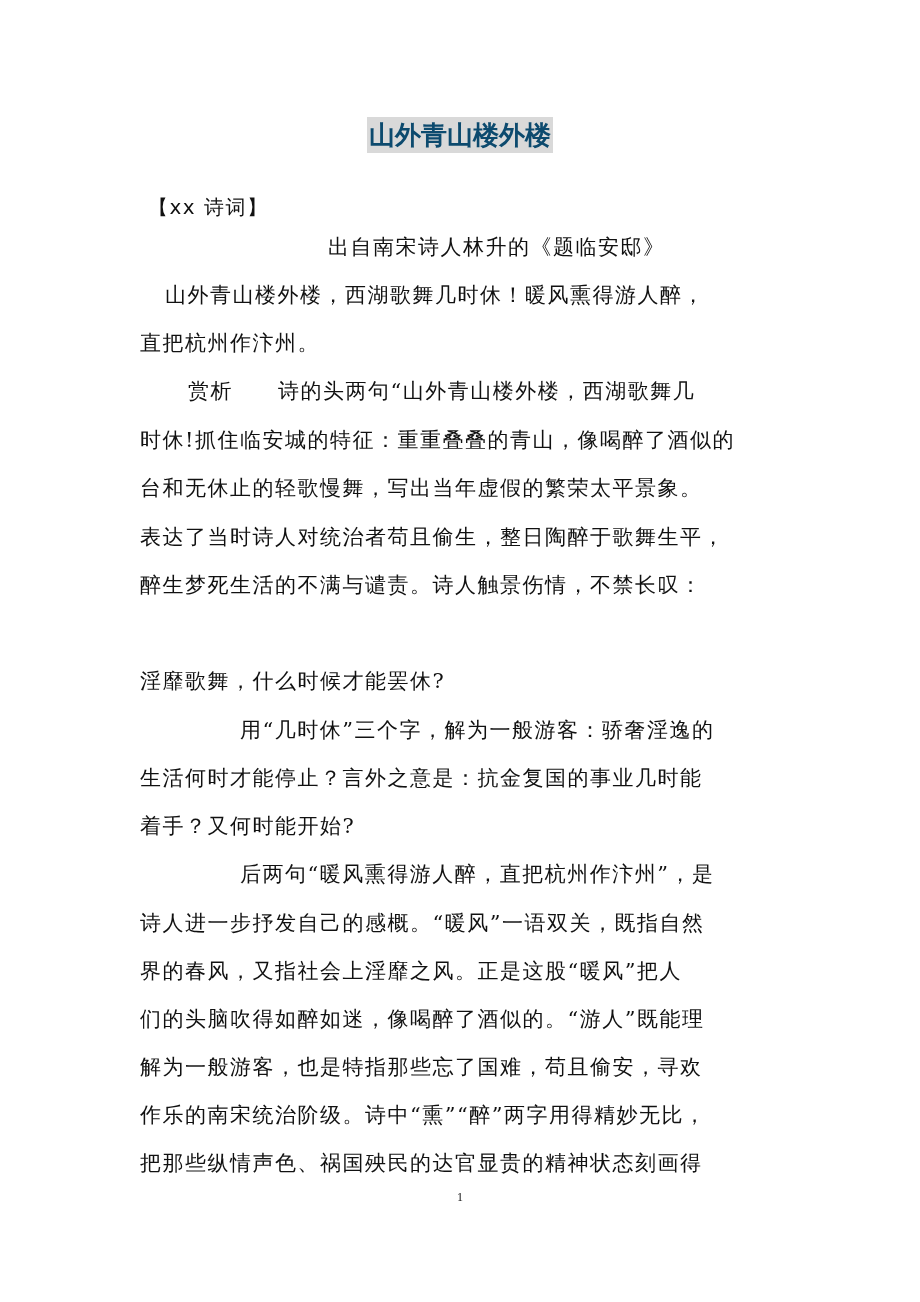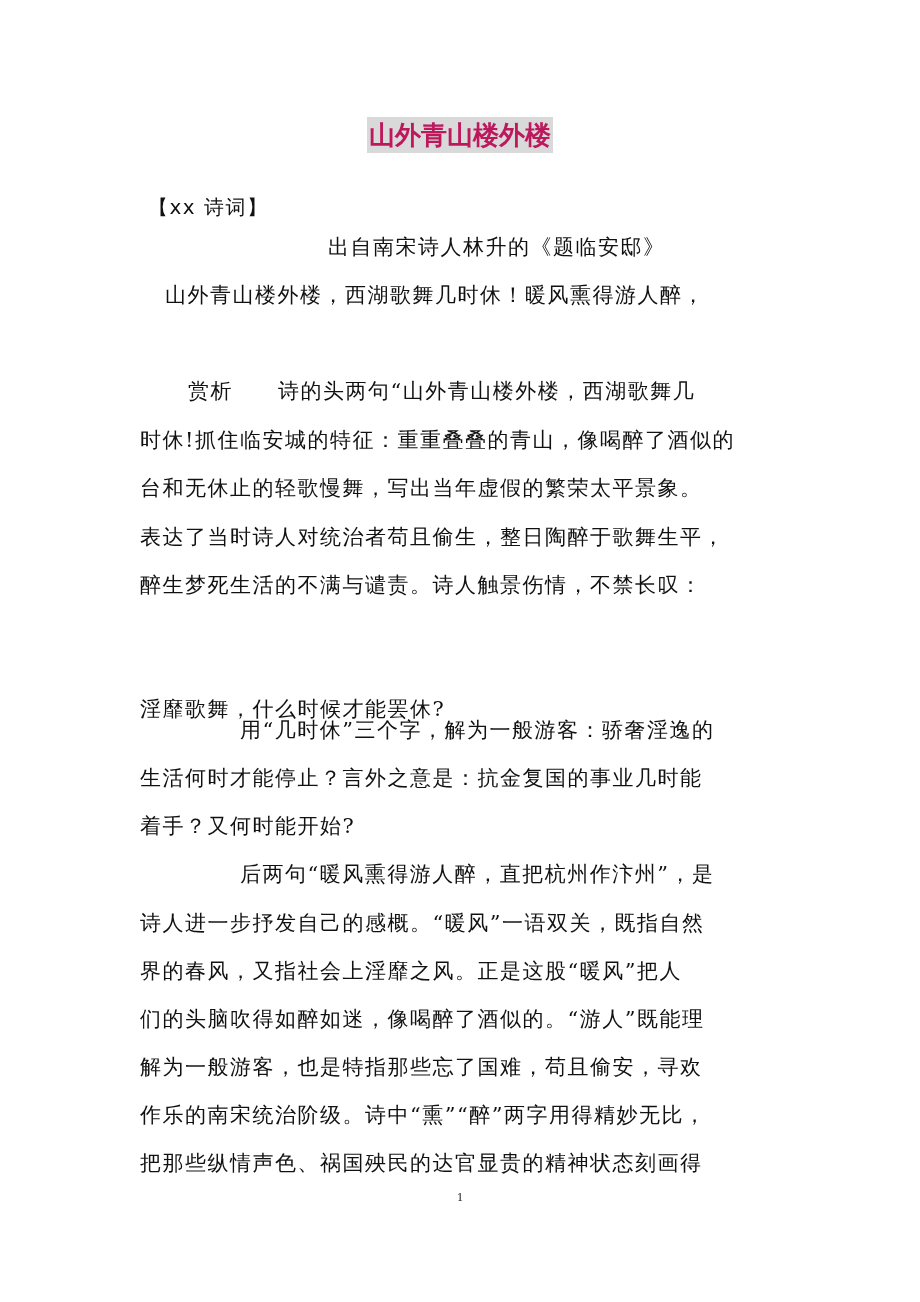--- a/index.html
+++ b/index.html
@@ -25,21 +25,21 @@
     .title-wrap {
       position: absolute;
       top: 117px;
       left: 0;
       width: 920px;
       text-align: center;
     }
     .title {
       display: inline-block;
       background: #d9d9d9;
-      color: #be185d;
+      color: #0c4a6e;
       font-family: "DejaVu Sans", "Liberation Sans", sans-serif;
       font-weight: bold;
       font-size: 26px;
       line-height: 36px;
       padding: 0 2px;
       letter-spacing: 0px;
     }
     .line {
       position: absolute;
       left: 140px;
@@ -69,27 +69,28 @@
 
   <div class="title-wrap">
     <span class="title">山外青山楼外楼</span>
   </div>
 
   <div class="line category" style="top:192px; left:148px;">【xx 诗词】</div>
 
   <div class="line" style="top:232px; left:328px;">出自南宋诗人林升的《题临安邸》</div>
 
   <div class="line" style="top:280px; left:165px;">山外青山楼外楼，西湖歌舞几时休！暖风熏得游人醉，</div>
+  <div class="line" style="top:328px;">直把杭州作汴州。</div>
 
   <div class="line" style="top:376px; left:188px;">赏析　　诗的头两句“山外青山楼外楼，西湖歌舞几</div>
   <div class="line" style="top:425px;">时休!抓住临安城的特征：重重叠叠的青山，像喝醉了酒似的</div>
   <div class="line" style="top:473px;">台和无休止的轻歌慢舞，写出当年虚假的繁荣太平景象。</div>
   <div class="line" style="top:522px;">表达了当时诗人对统治者苟且偷生，整日陶醉于歌舞生平，</div>
   <div class="line" style="top:570px;">醉生梦死生活的不满与谴责。诗人触景伤情，不禁长叹：</div>
-  <div class="line" style="top:666px;margin-top:28px;">淫靡歌舞，什么时候才能罢休?</div>
+  <div class="line" style="top:666px;">淫靡歌舞，什么时候才能罢休?</div>
 
   <div class="line" style="top:715px; left:240px;">用“几时休”三个字，解为一般游客：骄奢淫逸的</div>
   <div class="line" style="top:763px;">生活何时才能停止？言外之意是：抗金复国的事业几时能</div>
   <div class="line" style="top:811px;">着手？又何时能开始?</div>
 
   <div class="line" style="top:859px; left:240px;">后两句“暖风熏得游人醉，直把杭州作汴州”，是</div>
   <div class="line" style="top:908px;">诗人进一步抒发自己的感概。“暖风”一语双关，既指自然</div>
   <div class="line" style="top:956px;">界的春风，又指社会上淫靡之风。正是这股“暖风”把人</div>
   <div class="line" style="top:1052px;">解为一般游客，也是特指那些忘了国难，苟且偷安，寻欢</div>
   <div class="line" style="top:1004px;">们的头脑吹得如醉如迷，像喝醉了酒似的。“游人”既能理</div>

